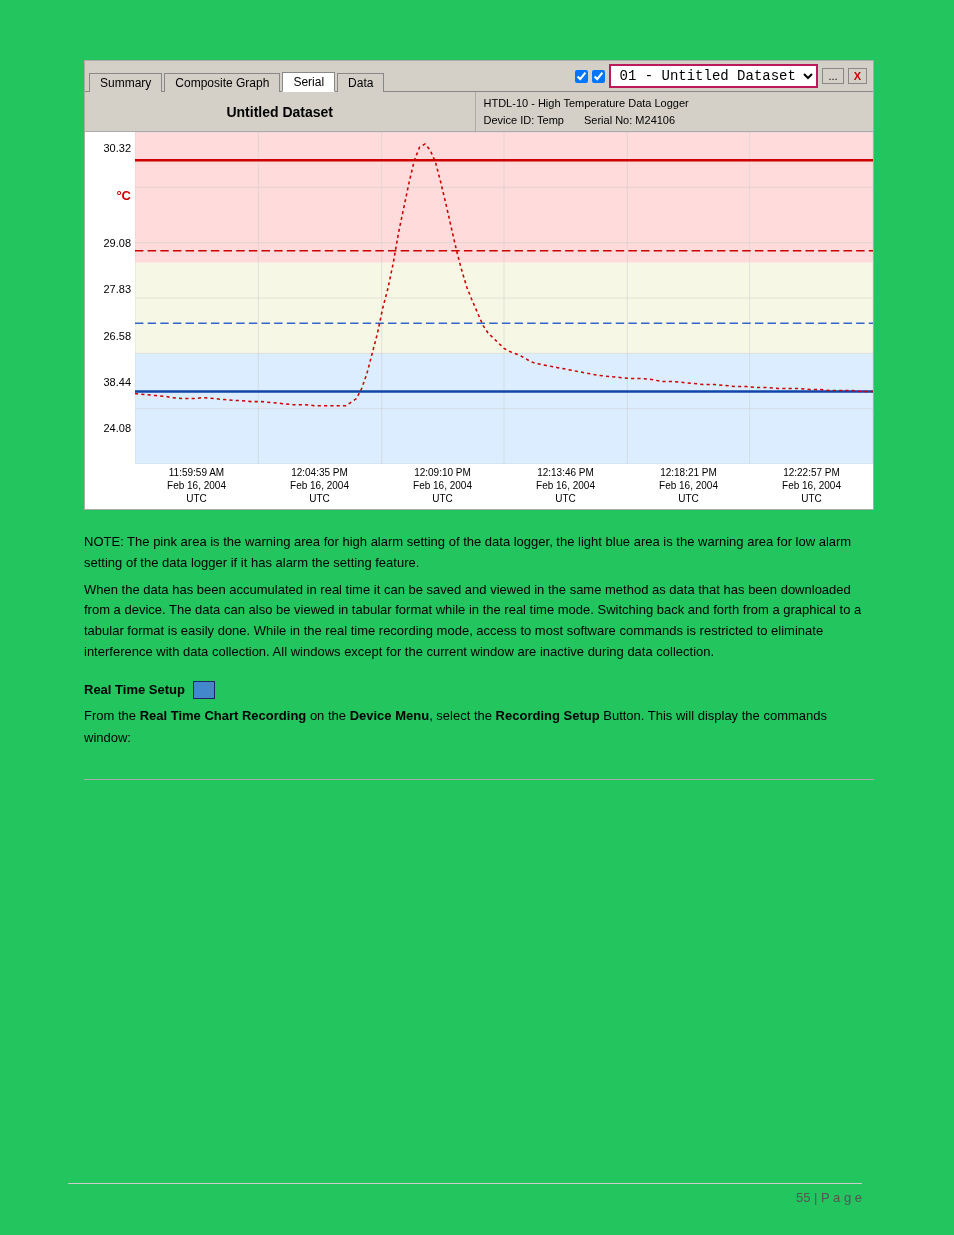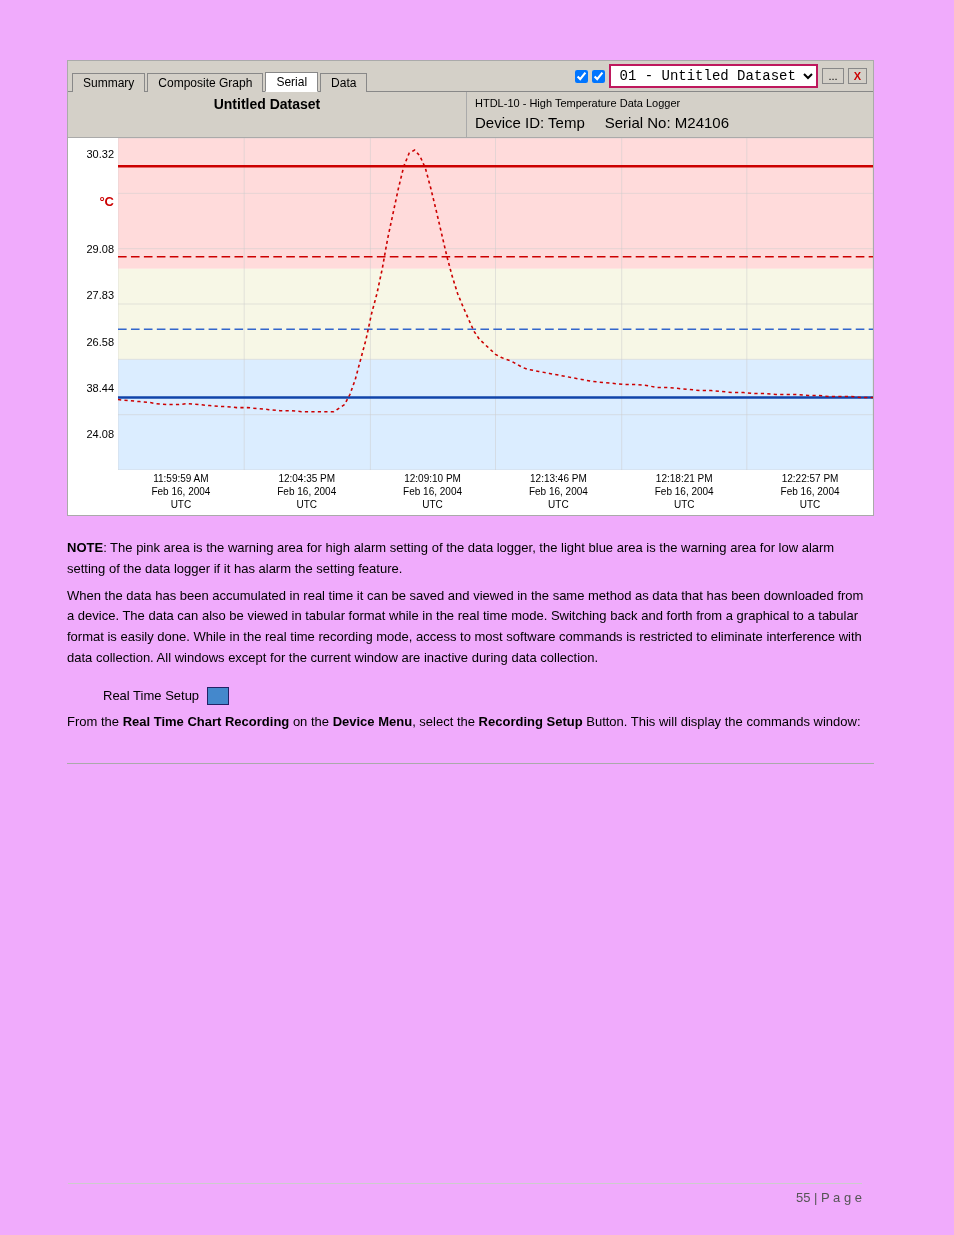--- a/index.html
+++ b/index.html
@@ -7,22 +7,22 @@
       background: #fff;
       font-family: Arial, sans-serif;
       font-size: 14px;
       color: #000;
       width: 954px;
       min-height: 1235px;
     }
     .page {
       width: 954px;
       min-height: 1235px;
-      background: #f0abfc;
-      padding: 60px 80px 60px 67px;
+      background: #22c55e;
+      padding: 60px 80px 60px 84px;
       position: relative;
     }
     
     .ui-panel {
       border: 1px solid #aaa;
       background: #d4d0c8;
       margin-bottom: 22px;
     }
     .tab-bar {
       display: flex;
@@ -78,21 +78,21 @@
     }
     .panel-header {
       display: flex;
       align-items: stretch;
       background: #d4d0c8;
       border-bottom: 1px solid #aaa;
     }
     .panel-title-area {
       flex: 1;
       display: flex;
-      align-items: flex-start;
+      align-items: center;
       justify-content: center;
       font-size: 14px;
       font-weight: bold;
       padding: 4px;
       border-right: 1px solid #aaa;
     }
     .panel-info-area {
       flex: 1;
       font-size: 10px;
       padding: 3px 8px;
@@ -135,21 +135,21 @@
       line-height: 1.3;
       flex: 1;
     }
     
     .note-section {
       margin-bottom: 16px;
       font-size: 13px;
       line-height: 1.6;
     }
     .note-bold {
-      font-weight: bold;
+      font-weight: normal;
     }
     .section-heading {
       font-weight: bold;
       font-size: 13px;
       margin-bottom: 8px;
       display: flex;
       align-items: center;
       gap: 8px;
     }
     .rt-icon {
@@ -215,21 +215,21 @@
         <button class="close-btn">X</button>
       </div>
     </div>
 
     <div class="panel-header">
       <div class="panel-title-area">
         <span style="font-size:14px;font-weight:bold;">Untitled Dataset</span>
       </div>
       <div class="panel-info-area">
         <div style="font-size:11px;">HTDL-10 - High Temperature Data Logger</div>
-        <div style="font-size:15px; display:flex; gap:20px;">
+        <div style="font-size:11px; display:flex; gap:20px;">
           <span>Device ID: Temp</span>
           <span>Serial No: M24106</span>
         </div>
       </div>
     </div>
 
     <div class="chart-container">
 
       <div class="y-axis-labels">
         <div>30.32</div>
@@ -320,21 +320,21 @@
   </div>
 
   <div class="note-section">
     <p>
       <span class="note-bold">NOTE</span><span>: The pink area is the warning area for high alarm setting of the data logger, the light blue area is the warning area for low alarm setting of the data logger if it has alarm the setting feature.</span>
     </p>
     <p style="margin-top:6px;">When the data has been accumulated in real time it can be saved and viewed in the same method as data that has been downloaded from a device. The data can also be viewed in tabular format while in the real time mode. Switching back and forth from a graphical to a tabular format is easily done. While in the real time recording mode, access to most software commands is restricted to eliminate interference with data collection. All windows except for the current window are inactive during data collection.</p>
   </div>
 
   <div class="section-heading" style="margin-top:18px; margin-bottom:6px;">
-    <span style="font-weight:normal;margin-left:36px;">Real Time Setup</span>
+    <span style="font-weight:bold;">Real Time Setup</span>
     <span class="rt-icon"></span>
   </div>
 
   <div class="body-text">
     <span>From the </span><strong>Real Time Chart Recording</strong><span> on the </span><strong>Device Menu</strong><span>, select the </span><strong>Recording Setup</strong><span> Button. This will display the commands window:</span>
   </div>
 
   <hr class="footer-line">
   <div class="page-footer">
     <span>55 | P a g e</span>

